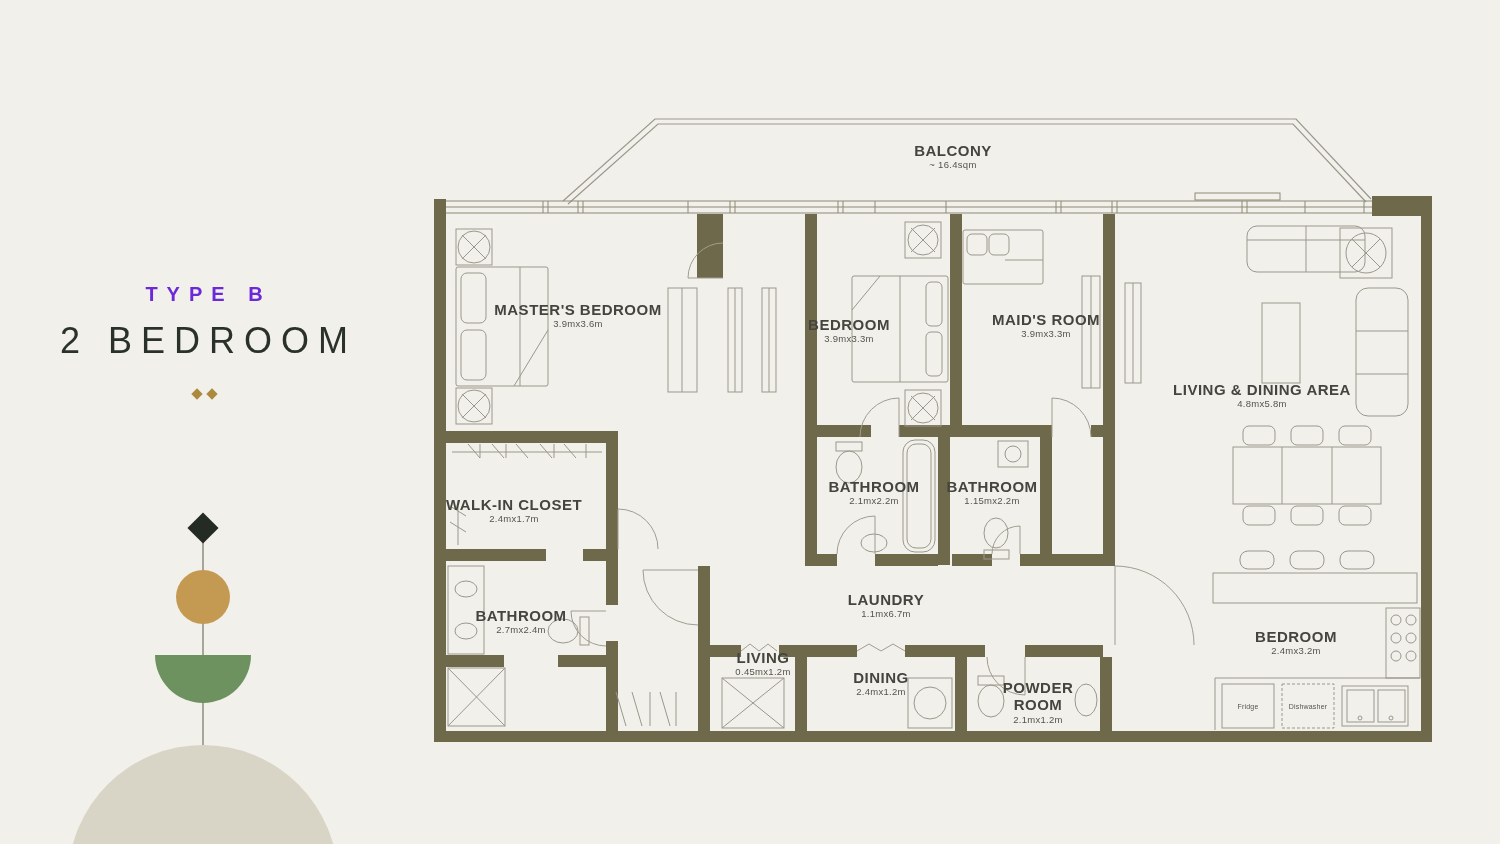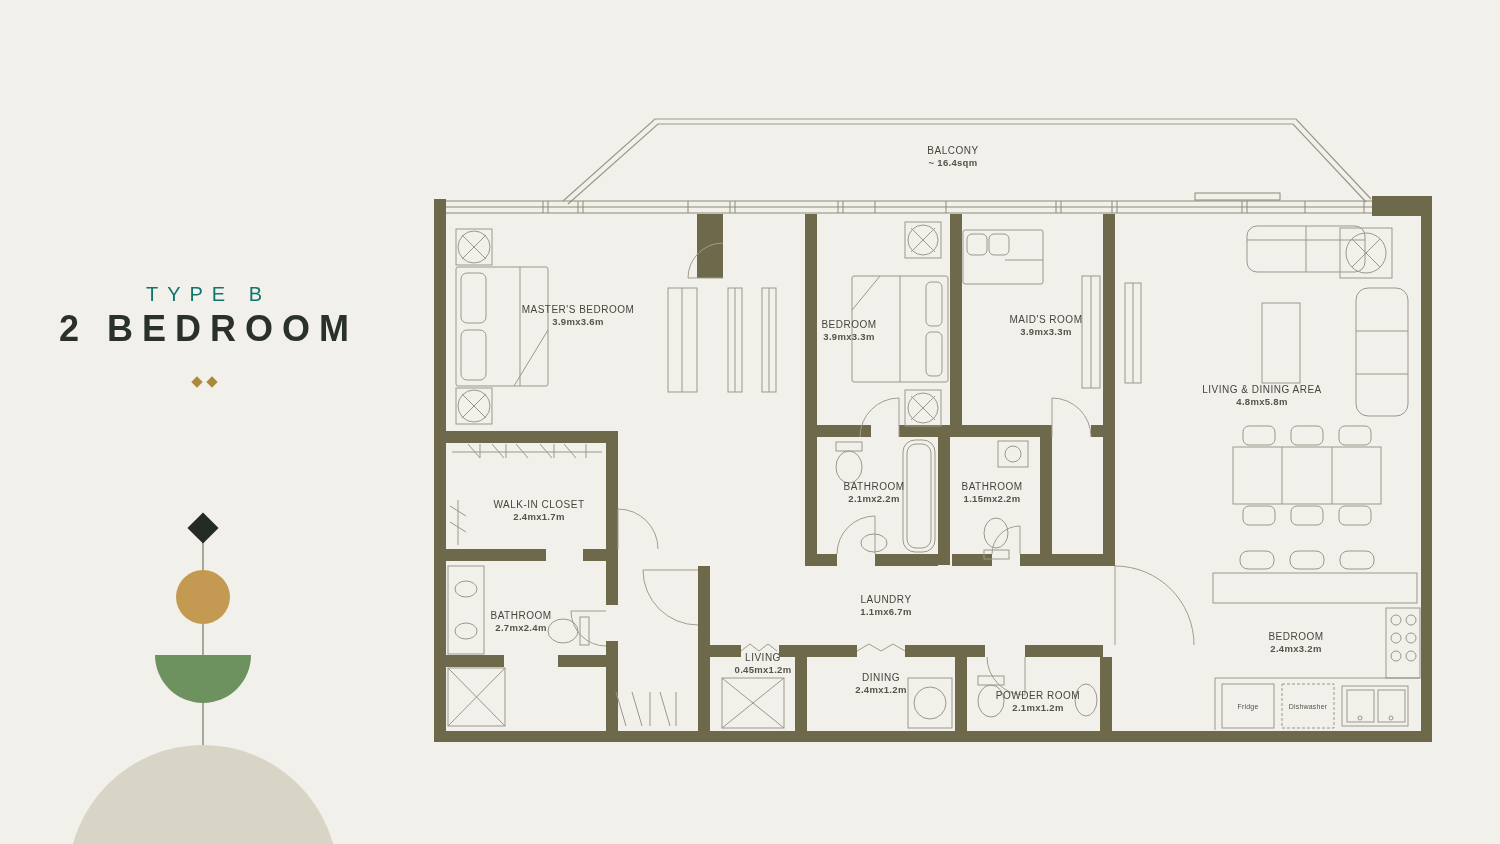--- a/index.html
+++ b/index.html
@@ -6,30 +6,30 @@
   .stage{
     position:relative;width:1500px;height:844px;background:#f2f0ea;
     overflow:hidden;font-family:"Liberation Sans",sans-serif;
   }
   .plan-svg{position:absolute;left:0;top:0;}
   
   .room-label{
     position:absolute;transform:translate(-50%,-50%);text-align:center;
     color:#45453e;white-space:nowrap;line-height:1.15;
   }
-  .room-label .name{display:block;font-size:10px;font-weight:400;letter-spacing:.5px;}
-  .room-label .dims{display:block;font-size:9.5px;font-weight:700;letter-spacing:.3px;margin-top:1px;color:#54544c;}
+  .room-label .name{display:block;font-size:15px;font-weight:700;letter-spacing:.5px;}
+  .room-label .dims{display:block;font-size:9.5px;font-weight:400;letter-spacing:.3px;margin-top:1px;color:#54544c;}
   .room-label.wrap{white-space:normal;width:92px;}
   .appliance-label{
     position:absolute;transform:translate(-50%,-50%);font-size:7px;color:#55544c;letter-spacing:.2px;
   }
   
   .title-block{position:absolute;left:38px;top:283px;width:332px;text-align:center;}
-  .type-label{font-size:20px;font-weight:400;letter-spacing:9px;padding-left:9px;color:#0f766e;}
-  .plan-name{font-size:36px;font-weight:700;letter-spacing:9px;padding-left:9px;margin-top:2px;color:#2a312b;}
+  .type-label{font-size:20px;font-weight:700;letter-spacing:9px;padding-left:9px;color:#6d28d9;}
+  .plan-name{font-size:36px;font-weight:400;letter-spacing:9px;padding-left:9px;margin-top:14px;color:#2a312b;}
   .diamonds{margin-top:28px;display:flex;justify-content:center;gap:7px;}
   .diamond-sm{width:8px;height:8px;background:#ab8a3e;transform:rotate(45deg);}
   
   .decor{position:absolute;left:0;top:0;width:410px;height:844px;pointer-events:none;}
   .decor-line{position:absolute;left:202px;top:536px;width:2px;height:212px;background:#a8a69b;}
   .decor-diamond{position:absolute;left:192px;top:517px;width:22px;height:22px;background:#232b24;transform:rotate(45deg);}
   .decor-circle{position:absolute;left:176px;top:570px;width:54px;height:54px;border-radius:50%;background:#c49a52;}
   .decor-semicircle{position:absolute;left:155px;top:655px;width:96px;height:48px;border-radius:0 0 96px 96px;background:#6d9260;}
   .decor-dome{position:absolute;left:68px;top:745px;width:270px;height:270px;border-radius:50%;background:#d8d5c6;}
 </style>
@@ -254,21 +254,21 @@
     <span class="dims">3.9mx3.3m</span>
   </div>
   <div class="room-label" style="left:1046px;top:326px">
     <span class="name">MAID'S ROOM</span>
     <span class="dims">3.9mx3.3m</span>
   </div>
   <div class="room-label" style="left:1262px;top:396px">
     <span class="name">LIVING &amp; DINING AREA</span>
     <span class="dims">4.8mx5.8m</span>
   </div>
-  <div class="room-label" style="left:539px;top:511px">
+  <div class="room-label" style="left:514px;top:511px">
     <span class="name">WALK-IN CLOSET</span>
     <span class="dims">2.4mx1.7m</span>
   </div>
   <div class="room-label" style="left:521px;top:622px">
     <span class="name">BATHROOM</span>
     <span class="dims">2.7mx2.4m</span>
   </div>
   <div class="room-label" style="left:874px;top:493px">
     <span class="name">BATHROOM</span>
     <span class="dims">2.1mx2.2m</span>

